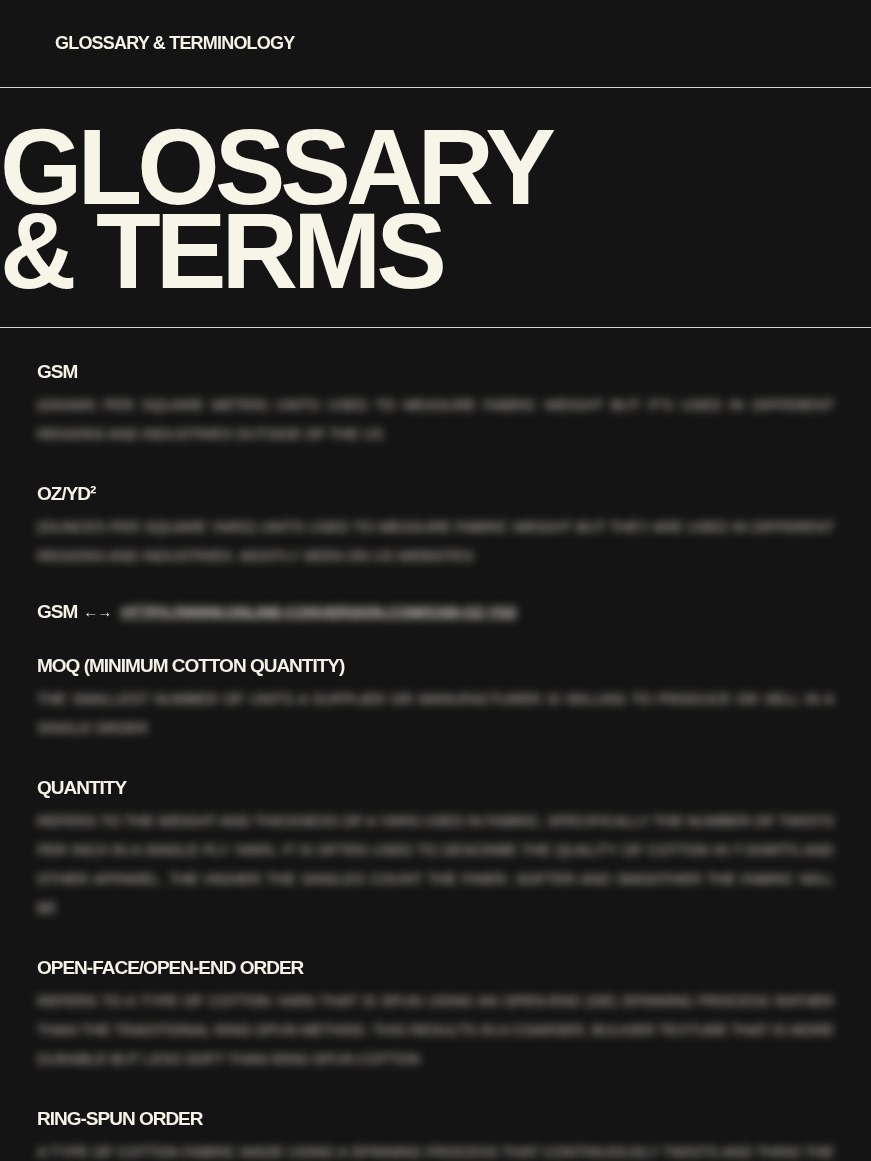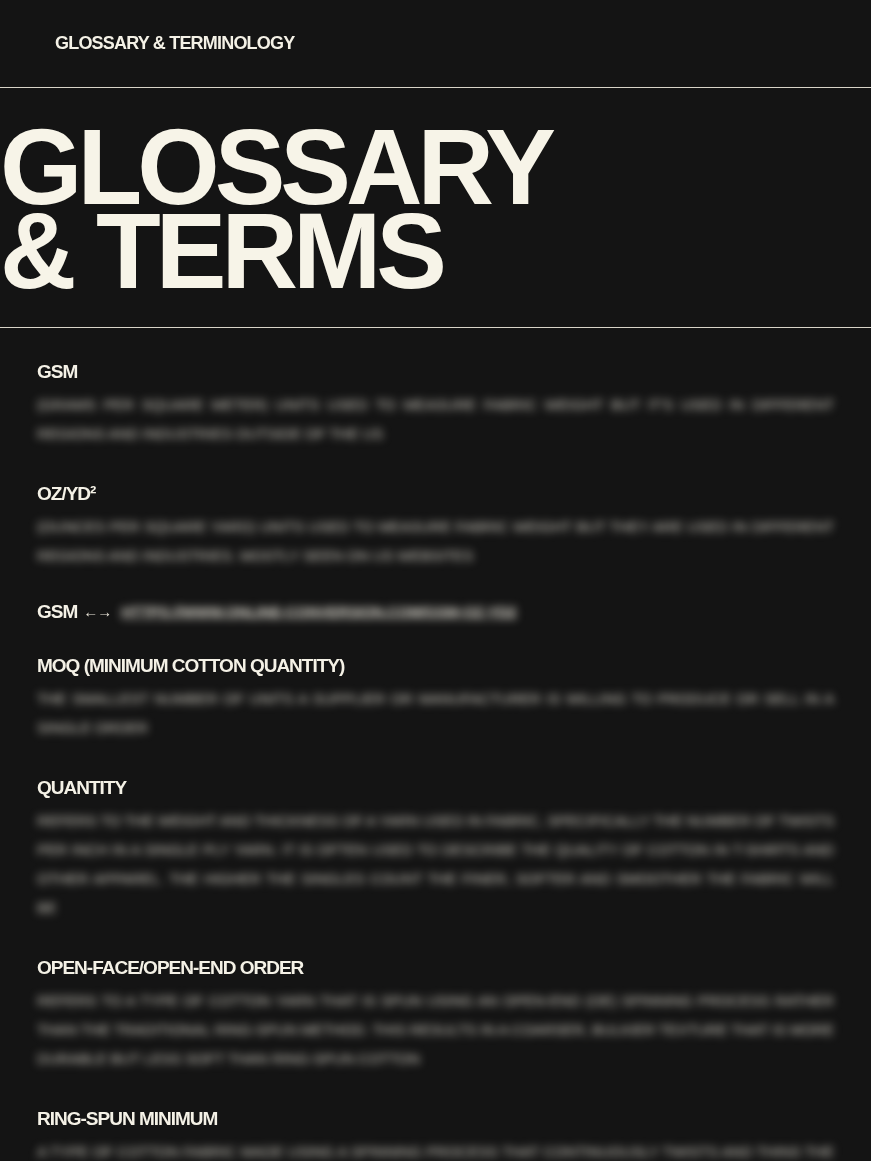--- a/index.html
+++ b/index.html
@@ -94,16 +94,16 @@
     <h3 class="term-title">QUANTITY</h3>
     <p class="term-desc">REFERS TO THE WEIGHT AND THICKNESS OF A YARN USED IN FABRIC, SPECIFICALLY THE NUMBER OF TWISTS PER INCH IN A SINGLE PLY YARN. IT IS OFTEN USED TO DESCRIBE THE QUALITY OF COTTON IN T-SHIRTS AND OTHER APPAREL. THE HIGHER THE SINGLES COUNT THE FINER, SOFTER AND SMOOTHER THE FABRIC WILL BE</p>
   </div>
 
   <div class="term">
     <h3 class="term-title">OPEN-FACE/OPEN-END ORDER</h3>
     <p class="term-desc">REFERS TO A TYPE OF COTTON YARN THAT IS SPUN USING AN OPEN-END (OE) SPINNING PROCESS RATHER THAN THE TRADITIONAL RING-SPUN METHOD. THIS RESULTS IN A COARSER, BULKIER TEXTURE THAT IS MORE DURABLE BUT LESS SOFT THAN RING-SPUN COTTON</p>
   </div>
 
   <div class="term">
-    <h3 class="term-title">RING-SPUN MINIMUM</h3>
+    <h3 class="term-title">RING-SPUN ORDER</h3>
     <p class="term-desc">A TYPE OF COTTON FABRIC MADE USING A SPINNING PROCESS THAT CONTINUOUSLY TWISTS AND THINS THE COTTON STRANDS</p>
   </div>
 </div>
 
 </body></html>

